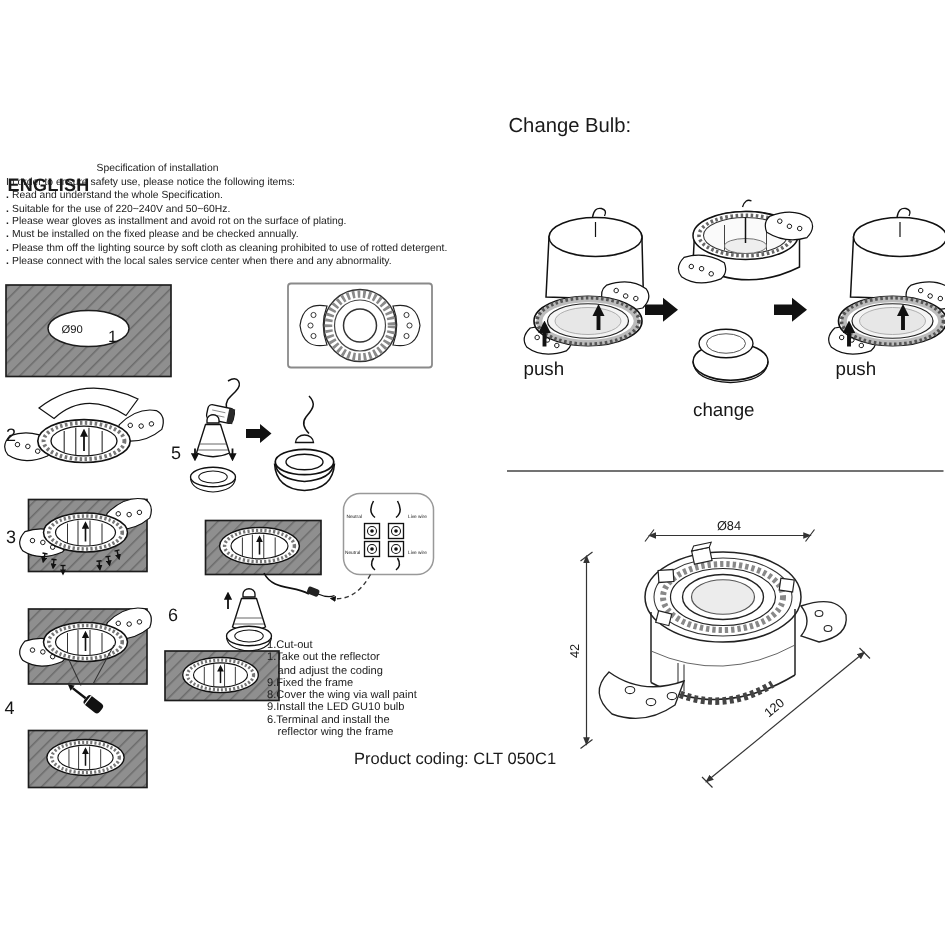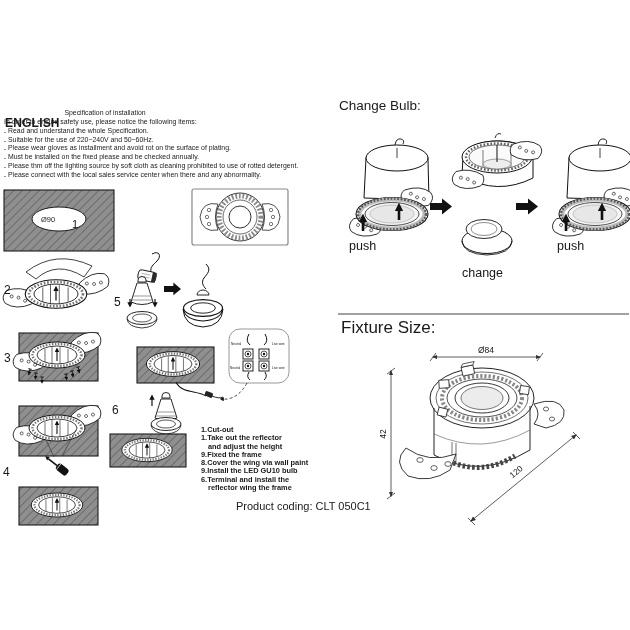--- a/index.html
+++ b/index.html
@@ -7,25 +7,25 @@
     position:relative; width:630px; height:630px; background:#ffffff;
     font-family:"Liberation Sans", sans-serif; color:#1a1a1a; overflow:hidden;
   }
   .t { position:absolute; white-space:nowrap; }
   .lang      { left:5px;  top:96px;  font-size:12px; font-weight:bold; letter-spacing:.2px;margin-top:20px; }
   .spec-title{ left:40px; top:109px; width:130px; text-align:center; font-size:6.9px; }
   .spec-intro{ left:4px;  top:118px; font-size:6.9px; }
   .spec-list { position:absolute; left:4px; top:127px; font-size:6.9px; line-height:8.7px; }
   .spec-li   { display:flex; }
   .spec-li .bullet { width:4px; font-weight:bold; }
-  .instr     { position:absolute; left:201px; top:426px; width:118px;
-               font-size:7.4px; font-weight:bold; line-height:8.3px; }
+  .instr     { position:absolute; left:178px; top:426px; width:118px;
+               font-size:7.4px; font-weight:normal; line-height:8.3px; }
   .instr .ind{ padding-left:7px; }
   .pcoding   { left:236px; top:500px; font-size:11px; }
-  .cb-title  { left:339px; top:98px;  font-size:13.5px;text-align:right; }
+  .cb-title  { left:339px; top:76px;  font-size:13.5px;text-align:right; }
   .fs-title  { left:341px; top:318px; font-size:17px; }
   svg.overlay{ position:absolute; left:0; top:0; }
   svg text   { font-family:"Liberation Sans", sans-serif; fill:#161616; }
 </style>
 </head>
 <body>
 
 <div class="canvas">
 
   <svg class="overlay" width="630" height="630" viewBox="0 0 630 630">
@@ -342,25 +342,24 @@
     </div>
     <div class="spec-li">
       <span class="bullet">.</span>
       <span>Please connect with the local sales service center when there and any abnormality.</span>
     </div>
   </div>
 
   <div class="instr">
     <div>1.Cut-out</div>
     <div>1.Take out the reflector</div>
-    <div class="ind">and adjust the height</div>
+    <div class="ind">and adjust the coding</div>
     <div>9.Fixed the frame</div>
     <div>8.Cover the wing via wall paint</div>
     <div>9.Install the LED GU10 bulb</div>
     <div>6.Terminal and install the</div>
     <div class="ind">reflector wing the frame</div>
   </div>
 
   <div class="t cb-title">Change Bulb:</div>
-  <div class="t fs-title">Fixture Size:</div>
   <div class="t pcoding">Product coding: CLT 050C1</div>
 
 </div>
 
 </body></html>

